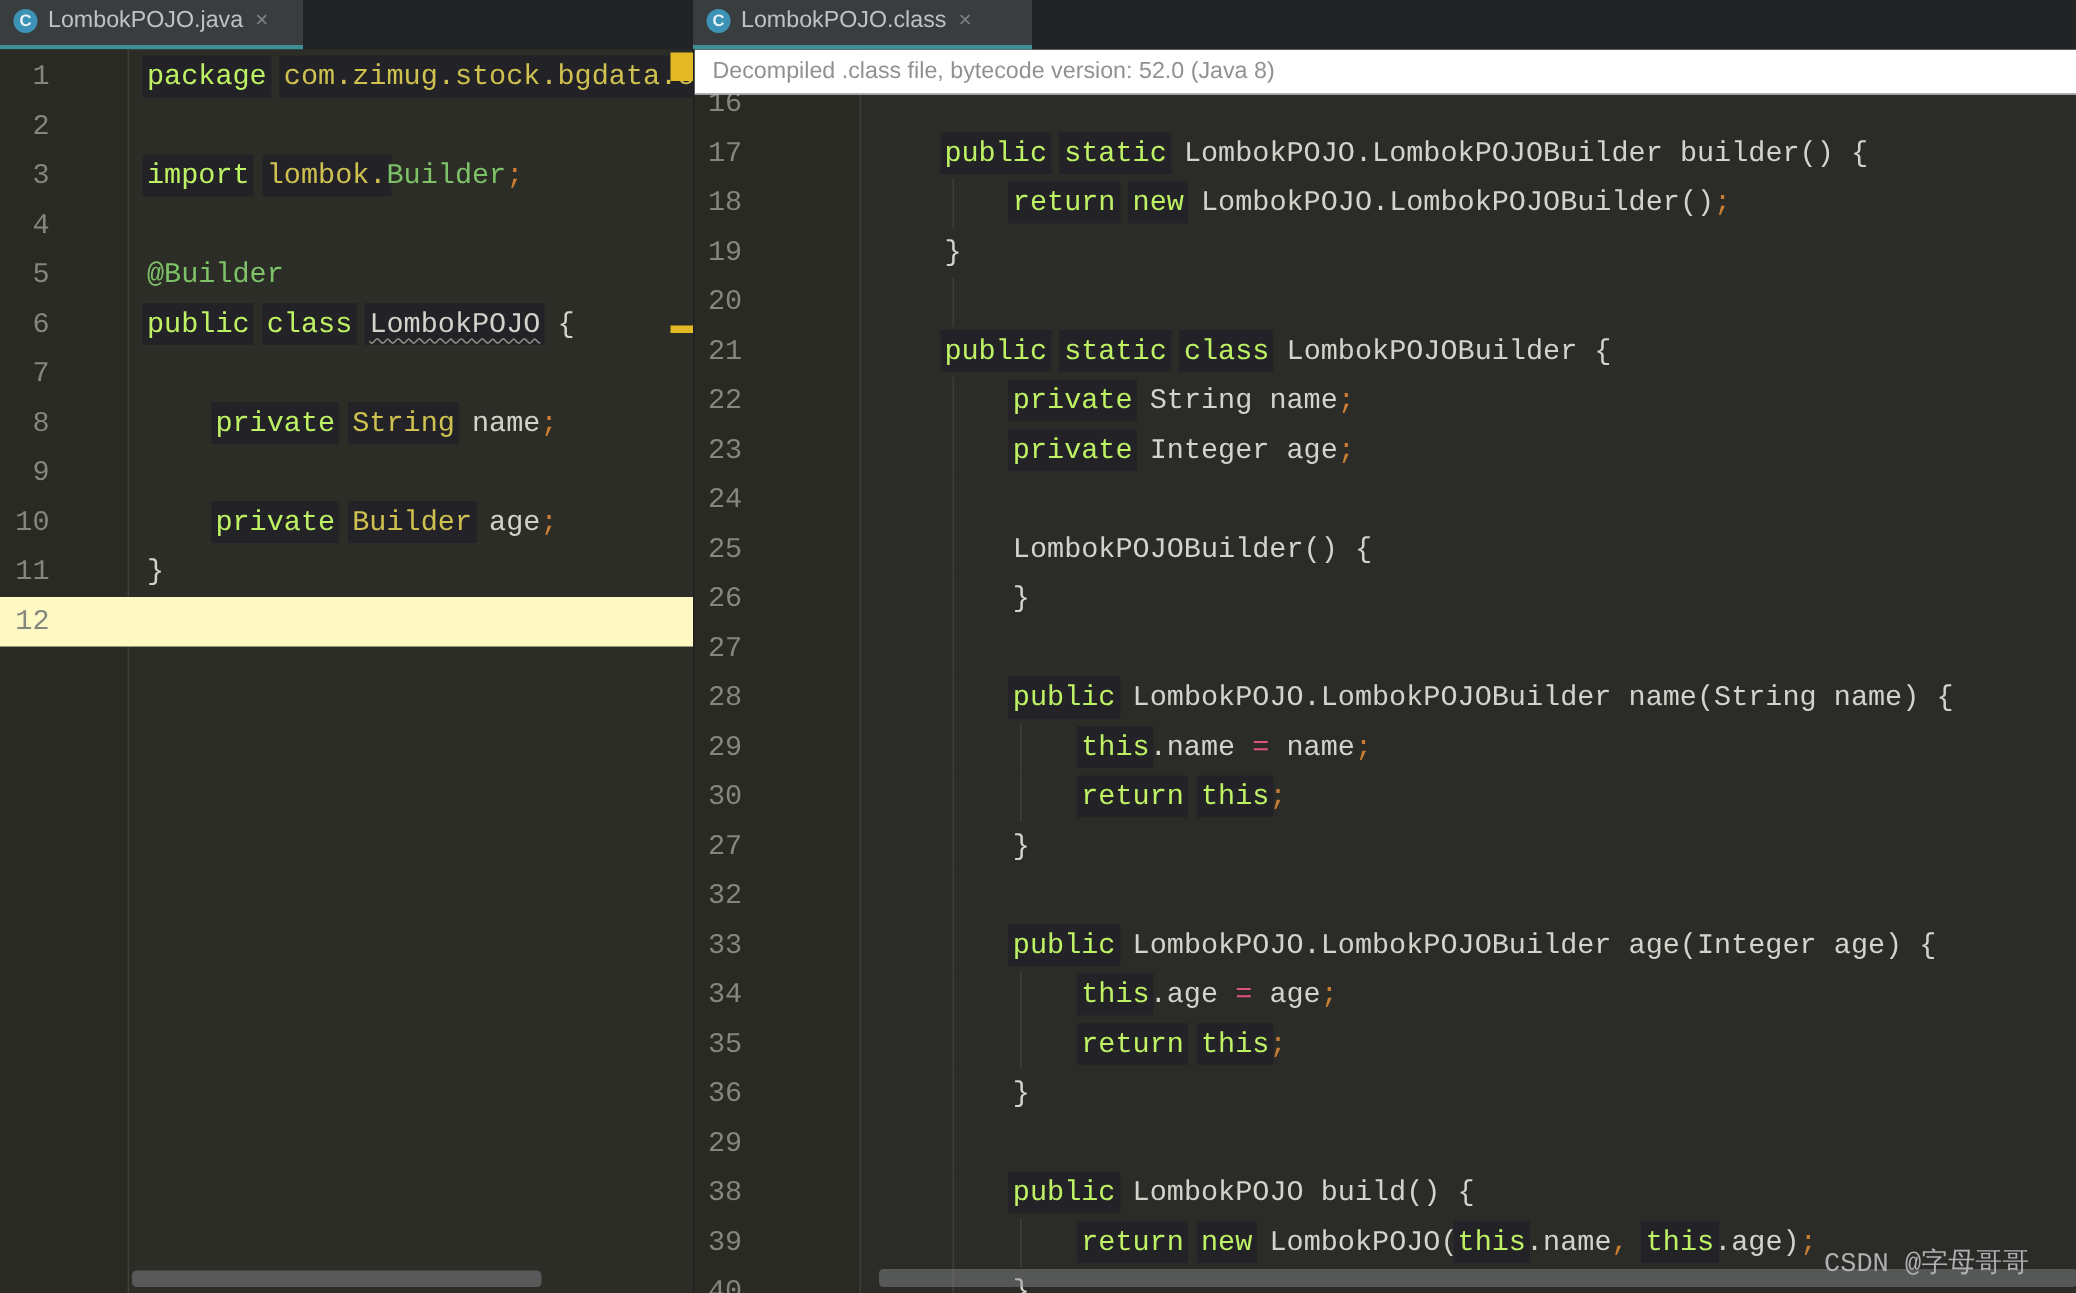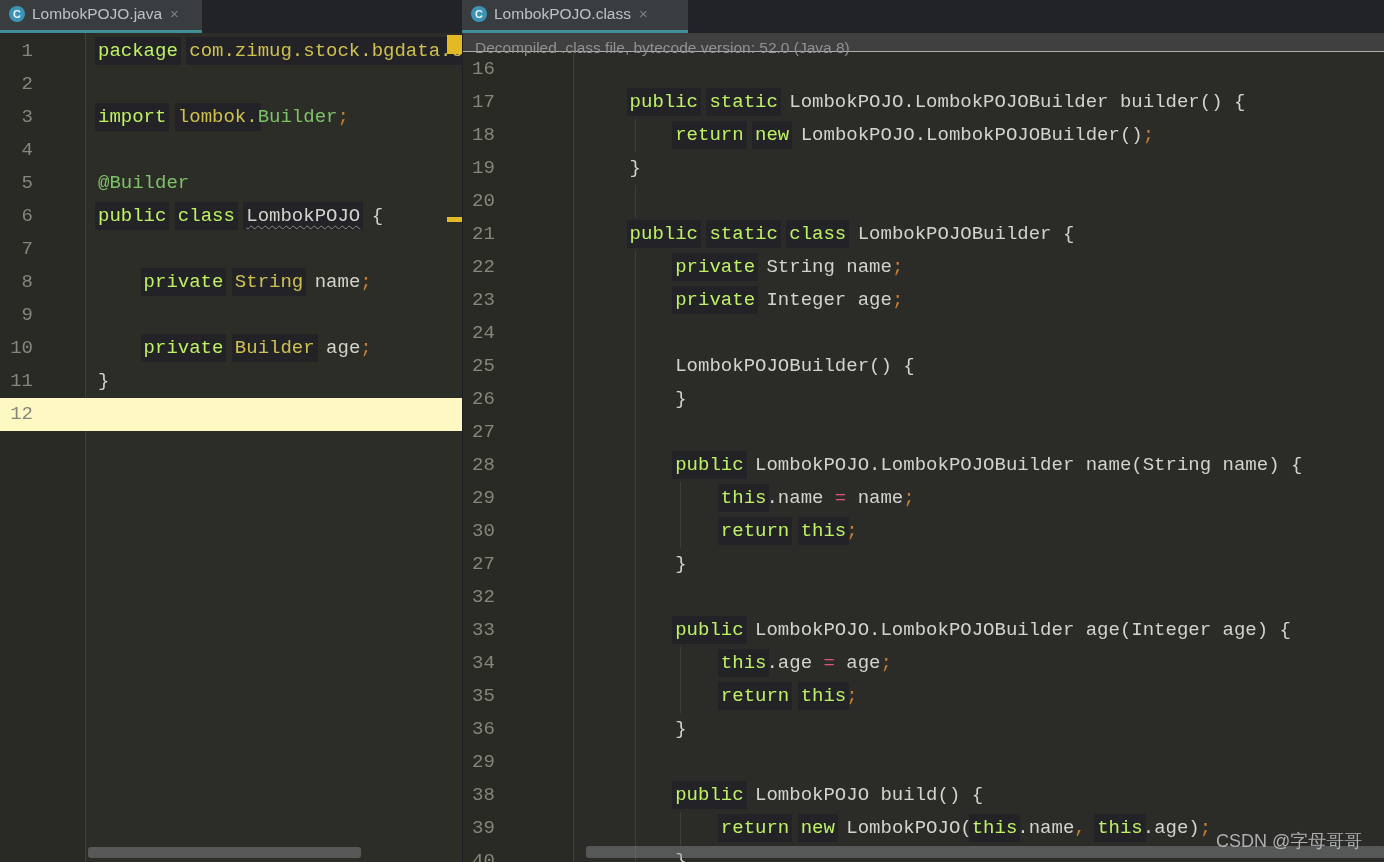--- a/index.html
+++ b/index.html
@@ -42,31 +42,31 @@
   .c-kw    { color:#bef264; }
   .c-type  { color:#CFC14F; }
   .c-green { color:#7EC268; }
   .c-plain { color:#D2D4CC; }
   .c-punct { color:#C97E33; }
   .c-op    { color:#E0547C; }
   .hl { background:#232327; padding:3px 3px; margin:-3px -3px; }
   .u  { text-decoration:underline wavy #8A8A82 1px; text-underline-offset:4px;text-align:right; }
 
   
-  .banner { position:absolute; left:0; top:0; width:922px; height:19px; background:#404040;
+  .banner { position:absolute; left:0; top:0; width:922px; height:30px; background:#ffffff;
             border-bottom:1px solid #ADAFB2; color:#8F9194; font-size:15.5px;
             line-height:30px; padding-left:12px; z-index:5; }
 
   
   .mark-sq   { position:absolute; left:447px; top:2px;   width:15px; height:19px; background:#E3BA25; z-index:4; }
   .mark-dash { position:absolute; left:447px; top:184px; width:15px; height:5px;  background:#E3BA25; z-index:4; }
   .hscroll { position:absolute; height:11px; background:rgba(140,142,146,0.45); border-radius:3px; z-index:6; }
   .hs-left  { left:88px;  top:814px; width:273px; }
   .hs-right { left:123px; top:813px; width:799px; height:12px; }
-  .watermark { position:absolute; left:1216px; top:829px; color:#AEB0B2; font-size:18px; z-index:7; white-space:nowrap; }
+  .watermark { position:absolute; left:1216px; top:829px; color:#AEB0B2; font-size:18px; z-index:7; white-space:nowrap;font-family:Liberation Mono, monospace; }
 </style>
 </head>
 <body>
 
 <div class="tabbar">
   <div class="tab tab-java">
     <span class="cicon">C</span>
     <span class="label">LombokPOJO.java</span>
     <span class="close">×</span>
   </div>

